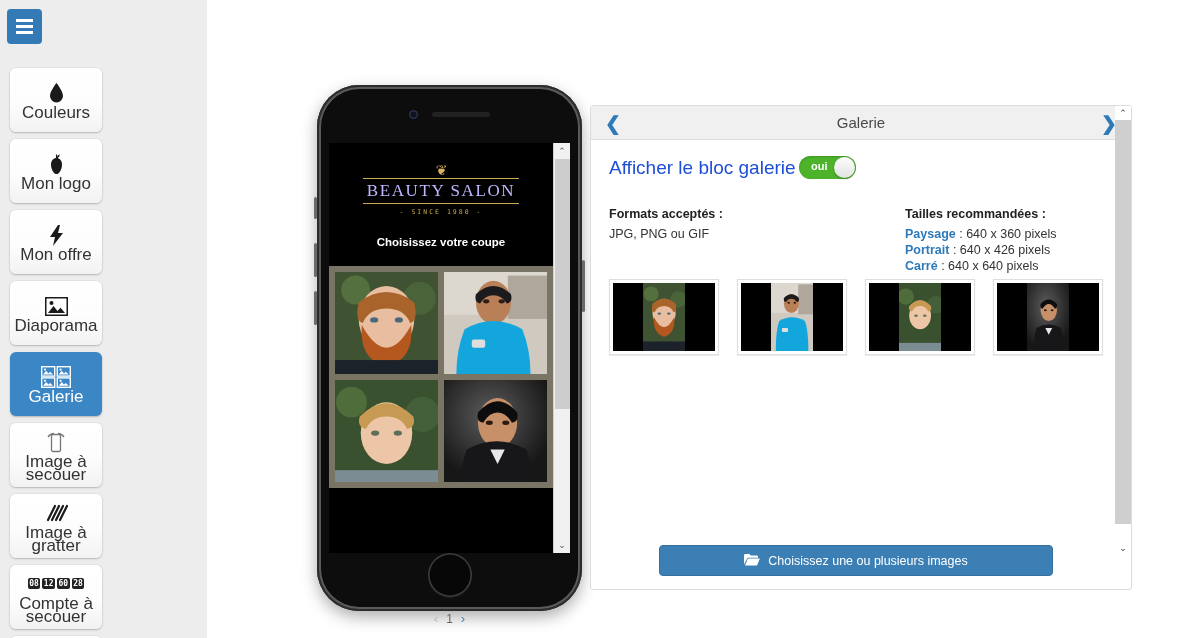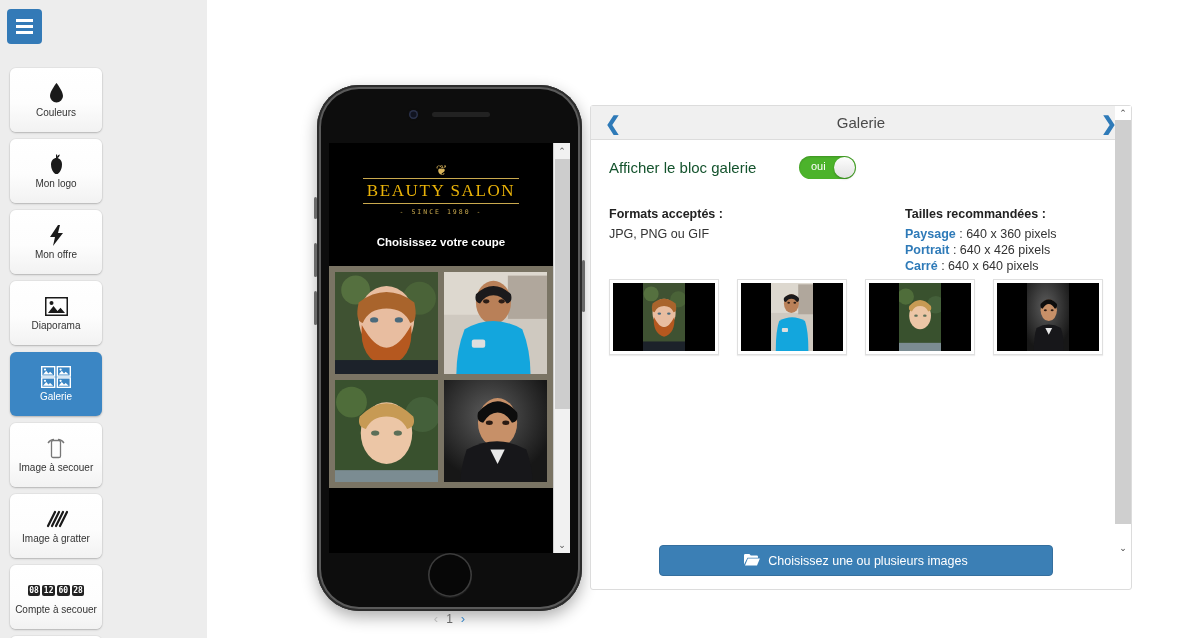--- a/index.html
+++ b/index.html
@@ -49,21 +49,21 @@
     background: #3b86c4;
     color: #ffffff;
     box-shadow: 0 1px 2px rgba(0,0,0,0.25);
   }
   .tile .tl-icon {
     height: 24px; width: 100%;
     display: flex; align-items: center; justify-content: center;
     margin-bottom: 1px;
   }
   .tile .tl-label {
-    font-size: 10px; line-height: 13px;
+    font-size: 17px; line-height: 13px;
     max-width: 86px;
   }
   .tile svg { display: block; }
 
   
   .cd-row { display: flex; gap: 2px; }
   .cd-box {
     background: #222; color: #fff;
     font-family: "DejaVu Sans Mono", monospace;
     font-size: 8px; font-weight: bold;
@@ -128,21 +128,21 @@
   #ph-hero {
     background:#000; color:#fff;
     padding: 22px 0 14px 0;
     text-align:center;
     width: 224px;
   }
   #ph-logo-orn { font-size: 14px; color:#d9b45a; line-height:10px; letter-spacing:-1px;}
   #ph-logo-main {
     font-family:"Liberation Serif", serif;
     font-size: 17px; letter-spacing: 1.6px;
-    color:#eab308;
+    color:#c4b5fd;
     border-top:1px solid #c9a94e; border-bottom:1px solid #c9a94e;
     display:inline-block; padding:2px 4px; margin-top:3px;
   }
   #ph-logo-sub {
     font-family:"DejaVu Sans Mono", monospace;
     font-size:6.5px; letter-spacing:2px; color:#c9a94e; margin-top:4px;
   }
   #ph-title {
     font-size: 11.5px; font-weight:bold; color:#fff;
     margin-top: 20px; margin-bottom:4px;
@@ -215,29 +215,29 @@
     height:14px; display:flex; align-items:center; justify-content:center;
     font-size:9px; color:#444;
   }
   #panel-scroll .sb-thumb {
     position:absolute; left:0; top:14px; width:16px; height:404px;
     background:#cfcfcf;
   }
   #panel-scroll .sb-arrow.bot { position:absolute; bottom:0; width:100%; }
 
   .row-toggle { display:flex; align-items:center; margin-bottom:28px; }
-  .row-toggle .lbl { font-size:15px; color:#14532d; width:190px; }
+  .row-toggle .lbl { font-size:19px; color:#1d4ed8; width:190px; }
   .switch {
     width:57px; height:23px; border-radius:12px;
     background:#4cb32b; position:relative; cursor:pointer;
     box-shadow: inset 0 1px 2px rgba(0,0,0,0.18);
   }
   .switch .sw-text {
     position:absolute; left:12px; top:4px;
-    font-size:11px; color:#fff; font-weight:normal;
+    font-size:11px; color:#fff; font-weight:bold;
   }
   .switch .knob {
     position:absolute; right:1px; top:1px;
     width:21px; height:21px; border-radius:50%;
     background:linear-gradient(to bottom,#fdfdfd,#e2e2e2);
     box-shadow:0 1px 2px rgba(0,0,0,0.3);
   }
 
   #info-cols { display:flex; margin-bottom:5px; }
   #info-left { width:296px; }

